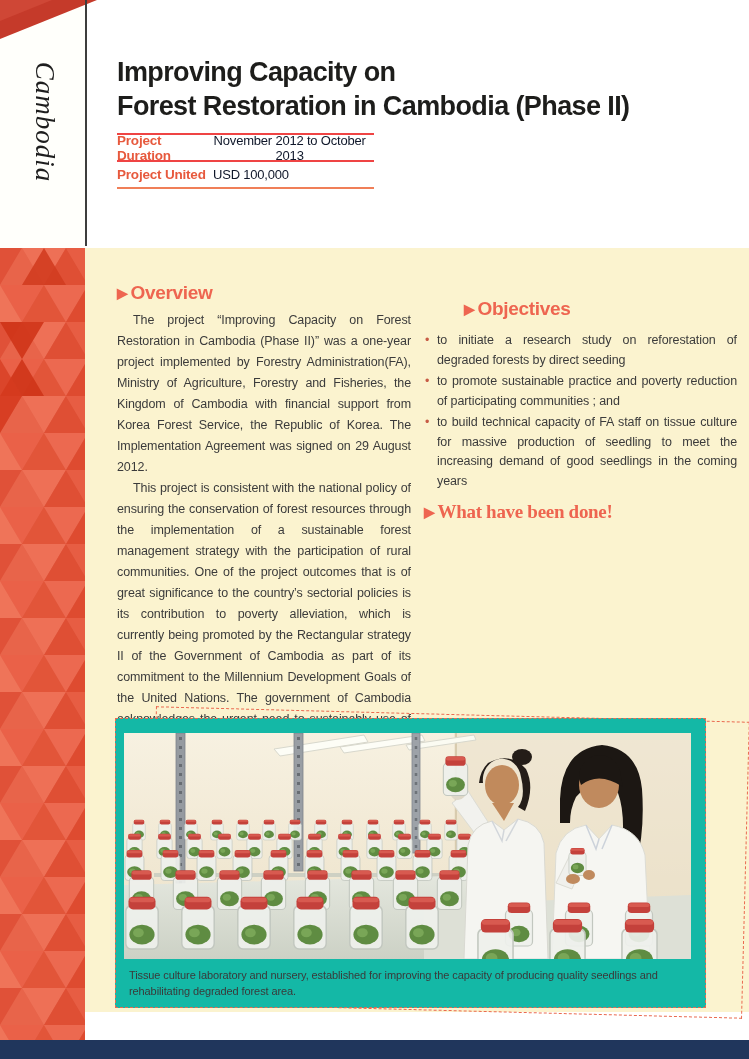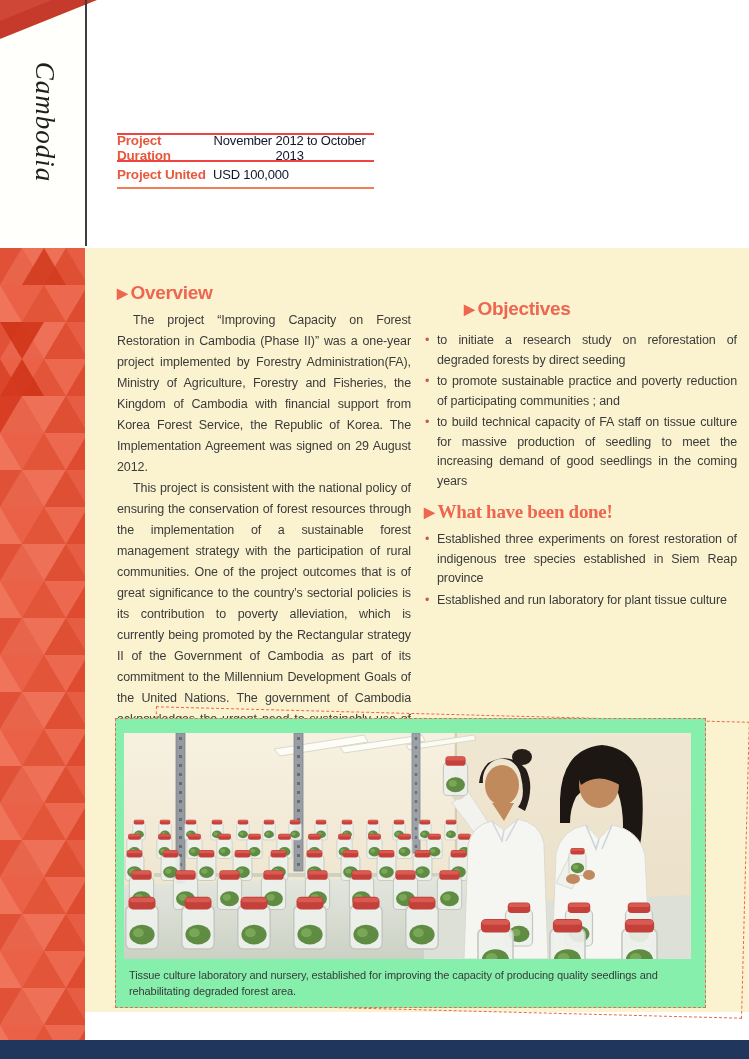--- a/index.html
+++ b/index.html
@@ -40,40 +40,44 @@
   .intro-bold{position:absolute;left:424px;top:309px;width:313px;font-size:13.5px;font-weight:bold;
       color:#222222;z-index:3;letter-spacing:-0.2px;}
   ul.bullets{position:absolute;left:424px;margin:0;padding:0;list-style:none;width:313px;z-index:3;
       font-size:12.5px;line-height:19.5px;color:#3b3b3b;text-align:justify;letter-spacing:-0.1px;}
   ul.bullets li{position:relative;padding-left:13px;margin-bottom:2px;}
   ul.bullets li::before{content:"•";position:absolute;left:1px;top:0;color:#c75b45;}
 
   
   .frame-rot{position:absolute;left:152px;top:714px;width:592px;height:295px;
       border:1px dashed #ea6a50;transform:rotate(1.5deg);z-index:2;}
-  .frame-main{position:absolute;left:115px;top:718px;width:589px;height:288px;background:#86efac;
+  .frame-main{position:absolute;left:115px;top:718px;width:589px;height:288px;background:#14b8a6;
       border:1px dashed #ea6a50;z-index:3;}
   .photo{position:absolute;left:8px;top:14px;width:567px;height:226px;overflow:hidden;}
   .caption{position:absolute;left:13px;top:248px;width:563px;font-size:11px;line-height:16px;
       color:#3a3a3a;letter-spacing:-0.1px;}
 </style>
 </head>
 <body>
 
 <div id="page">
 
   <svg class="corner-tri" width="98" height="40">
     <polygon points="0,0 97,0 0,39" fill="#c53a2a"></polygon>
     <polygon points="0,0 52,0 0,21" fill="#cf4736"></polygon>
   </svg>
 
   <div class="spine"></div>
   <div class="spine-rule"></div>
   <div class="spine-text">Cambodia</div>
 
+  <div class="title">
+    <span>Improving Capacity on</span>
+    <span>Forest Restoration in Cambodia (Phase II)</span>
+  </div>
 
   <div class="meta">
     <div class="meta-row">
       <span class="meta-label">Project Duration</span>
       <span class="meta-value">November 2012 to October 2013</span>
     </div>
     <div class="meta-row">
       <span class="meta-label">Project United</span>
       <span class="meta-value">USD 100,000</span>
     </div>
@@ -119,24 +123,20 @@
   </div>
   <ul class="bullets" style="top:331px;">
     <li>to initiate a research study on reforestation of degraded forests by direct seeding</li>
     <li>to promote sustainable practice and poverty reduction of participating communities ; and</li>
     <li>to build technical capacity of FA staff on tissue culture for massive production of seedling to meet the increasing demand of good seedlings in the coming years</li>
   </ul>
 
   <div class="section-heading" style="left:424px;top:501px;font-family:Liberation Serif, serif;">
     <span class="arrow">▶</span><span>What have been done!</span>
   </div>
-  <ul class="bullets" style="top:530px;">
-    <li>Established three experiments on forest restoration of indigenous tree species established in Siem Reap province</li>
-    <li>Established and run laboratory for plant tissue culture</li>
-  </ul>
 
   <div class="frame-rot"></div>
   <div class="frame-main">
     <div class="photo">
       <svg width="567" height="226" viewBox="0 0 567 226">
         <defs>
           <linearGradient id="wall" x1="0" y1="0" x2="0" y2="1">
             <stop offset="0" stop-color="#f7f1e1"></stop>
               <stop offset="1" stop-color="#ece1c8"></stop>
           </linearGradient>

